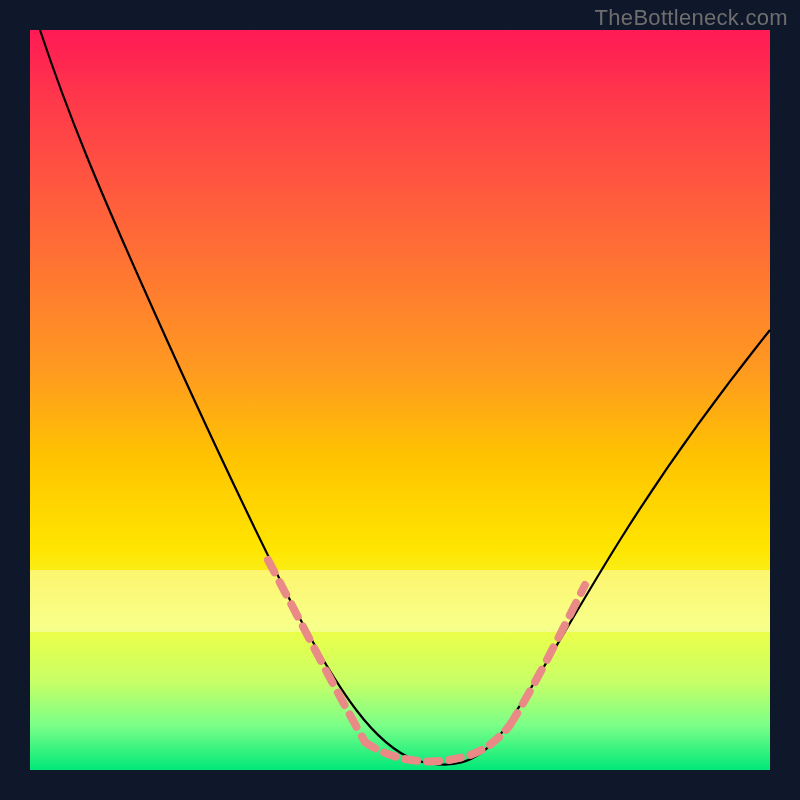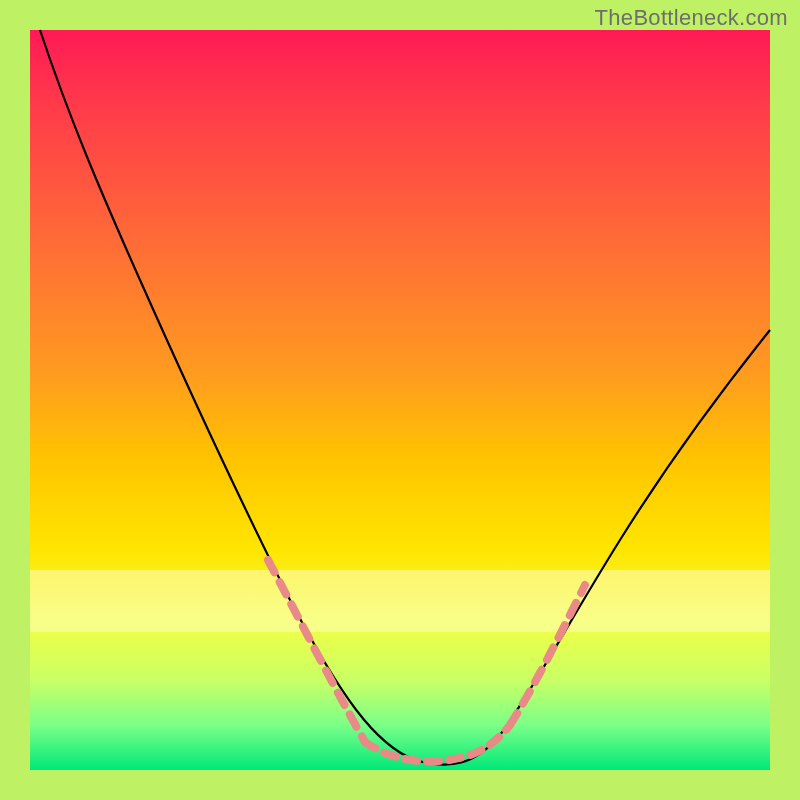--- a/index.html
+++ b/index.html
@@ -10,21 +10,21 @@
     background: #000;
     overflow: hidden;
     font-family: Arial, Helvetica, sans-serif;
   }
   .frame {
     position: absolute;
     left: 0;
     top: 0;
     width: 800px;
     height: 800px;
-    background: #bef264;
+    background: #0f172a;
   }
   .plot-area {
     position: absolute;
     left: 30px;
     top: 30px;
     width: 740px;
     height: 740px;
     
     background: linear-gradient(
       to bottom,

